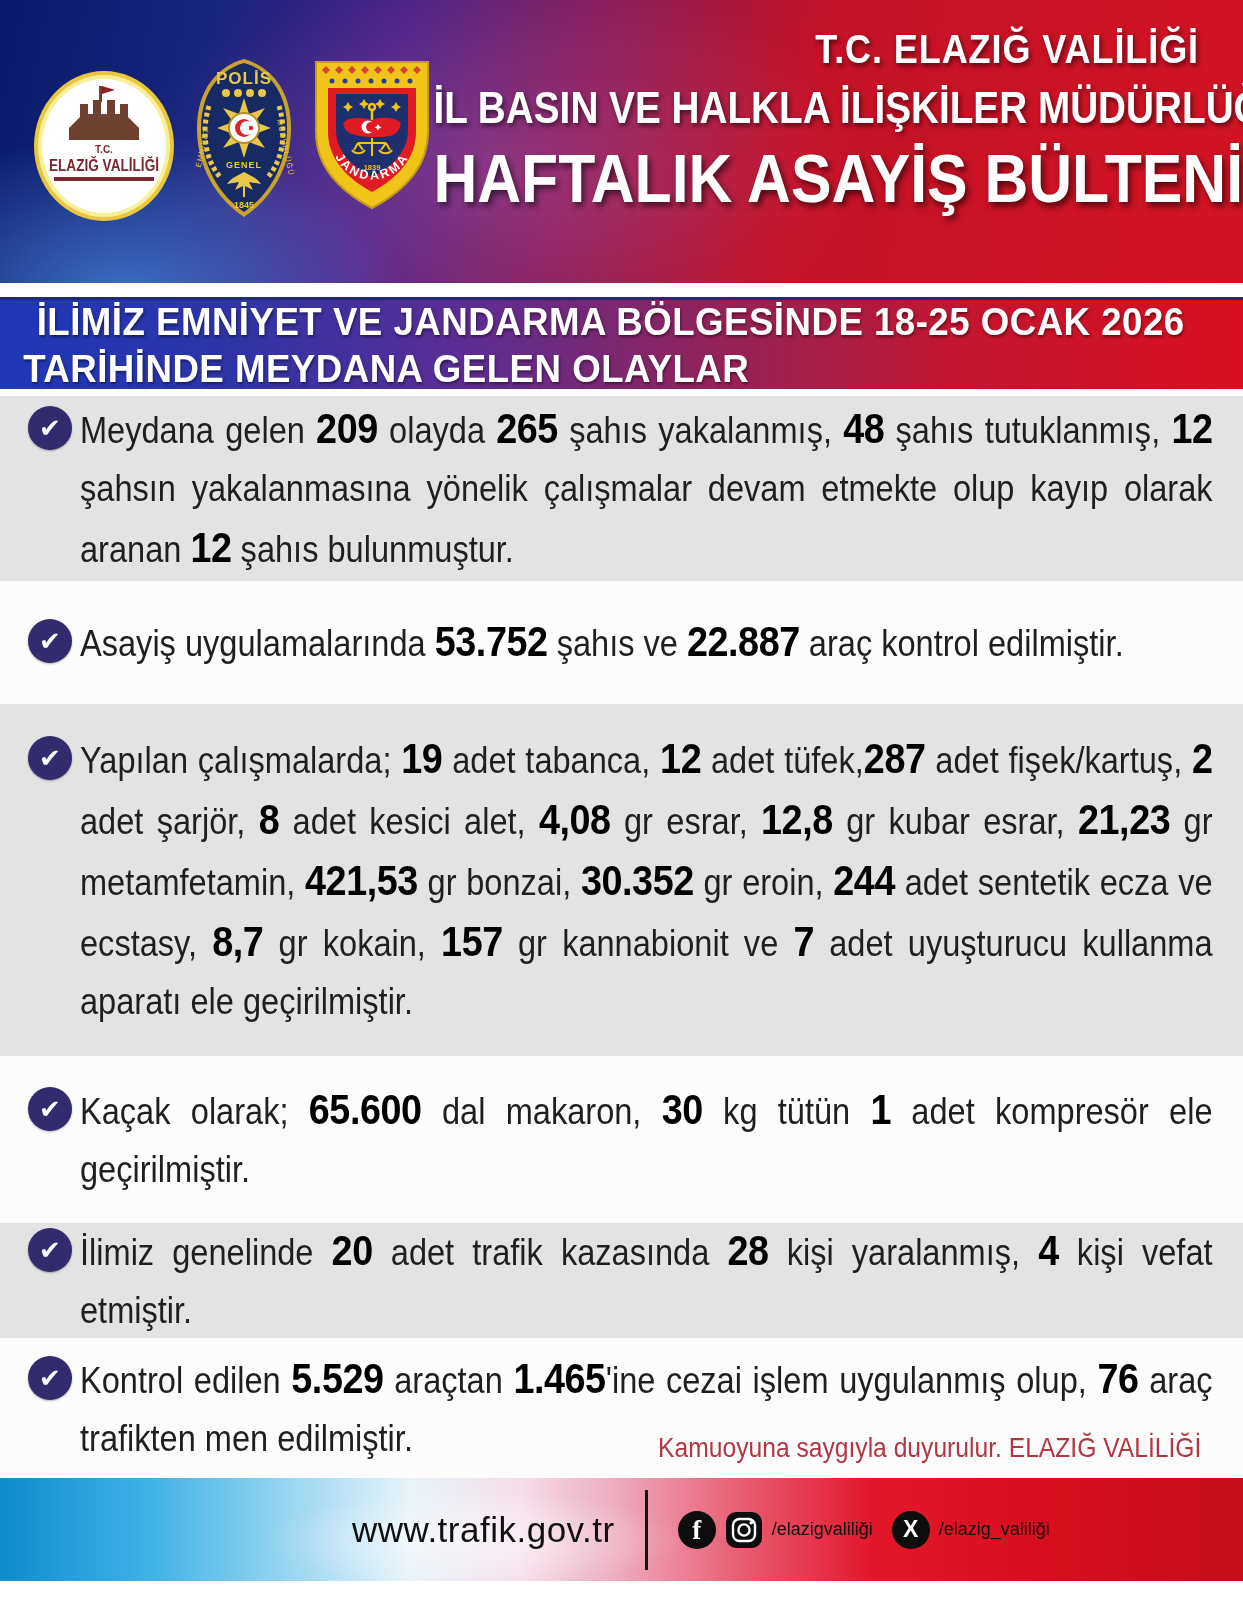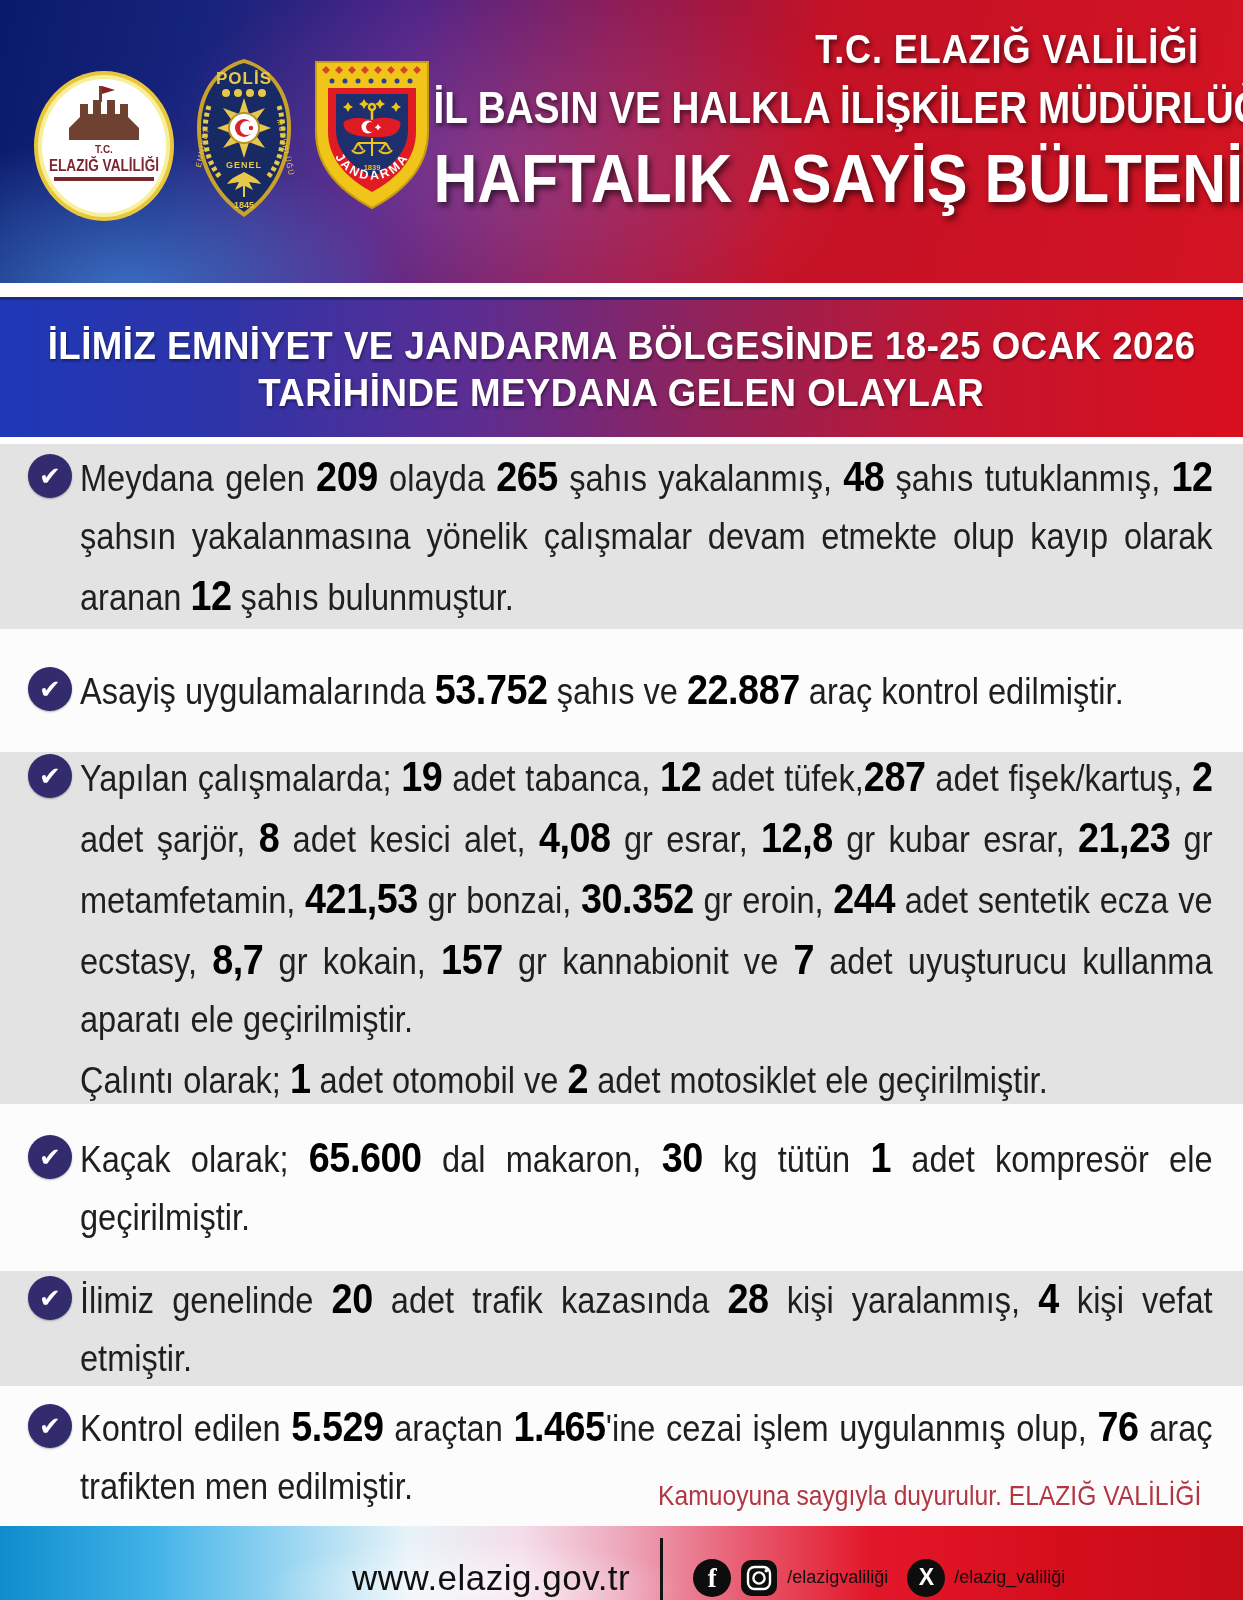--- a/index.html
+++ b/index.html
@@ -23,23 +23,23 @@
   .titles { position:absolute; top:26px; right:44px; width:870px; text-align:right; color:#fff;
             transform:scaleX(0.88); transform-origin:100% 0; white-space:nowrap; }
   .t1 { font-size:41px; font-weight:bold; letter-spacing:1px; text-shadow:2px 3px 6px rgba(0,0,0,0.55); }
   .t2 { font-size:44px; font-weight:bold; margin-top:10px; text-shadow:2px 3px 6px rgba(0,0,0,0.55); }
   .t3 { font-size:69px; font-weight:bold; margin-top:6px; letter-spacing:0px; text-shadow:3px 4px 7px rgba(0,0,0,0.6); }
 
   
   .sep-a { height:14px; background:#fff; }
   .sep-b { height:7px;  background:#fff; }
   .banner {
-    height:140px; border-top:3px solid #232a6d;
+    height:92px; border-top:3px solid #232a6d;
     background:linear-gradient(90deg, var(--banner-blue,#1e38b8) 0%, #2e34a8 18%, #5c2d92 38%, #942257 58%, #c4152e 78%, var(--banner-red,#d90f1e) 100%);
-    display:flex; flex-direction:column; justify-content:center; align-items:center;
+    display:flex; flex-direction:column; justify-content:center; align-items:flex-start;
   }
   .b1 { color:#fff; font-weight:bold; font-size:39px; line-height:47px; white-space:nowrap;
         transform:scaleX(0.94); text-shadow:1px 2px 3px rgba(0,0,0,0.45); letter-spacing:0.5px; }
 
   
   .section { position:relative; display:flex; flex-direction:column; justify-content:center;
              overflow:hidden; padding:0 30px 0 80px; }
   .section.gray  { background:var(--section-gray,#e3e3e3); }
   .section.white { background:var(--section-white,#fcfcfc); }
   .s0 { height:185px; } .s1 { height:123px; } .s2 { height:352px; }
@@ -215,23 +215,20 @@
         <div class="para with-bullet">
           <span class="bullet">✔</span>
           <div class="ptext"><span>Asayiş uygulamalarında </span><span class="num">53.752</span><span> şahıs ve </span><span class="num">22.887</span><span> araç kontrol edilmiştir.</span></div>
         </div>
       </section>
       <section class="section gray s2">
         <div class="para with-bullet">
           <span class="bullet">✔</span>
           <div class="ptext"><span>Yapılan çalışmalarda; </span><span class="num">19</span><span> adet tabanca, </span><span class="num">12</span><span> adet tüfek,</span><span class="num">287</span><span> adet fişek/kartuş, </span><span class="num">2</span><span> adet şarjör, </span><span class="num">8</span><span> adet kesici alet, </span><span class="num">4,08</span><span> gr esrar, </span><span class="num">12,8</span><span> gr kubar esrar, </span><span class="num">21,23</span><span> gr metamfetamin, </span><span class="num">421,53</span><span> gr bonzai, </span><span class="num">30.352</span><span> gr eroin, </span><span class="num">244</span><span> adet sentetik ecza ve ecstasy, </span><span class="num">8,7</span><span> gr kokain, </span><span class="num">157</span><span> gr kannabionit ve </span><span class="num">7</span><span> adet uyuşturucu kullanma aparatı ele geçirilmiştir.</span></div>
         </div>
-        <div class="para">
-          <div class="ptext"><span>Çalıntı olarak;  </span><span class="num">1</span><span> adet otomobil ve </span><span class="num">2</span><span> adet motosiklet ele geçirilmiştir.</span></div>
-        </div>
       </section>
       <section class="section white s3">
         <div class="para with-bullet">
           <span class="bullet">✔</span>
           <div class="ptext"><span>Kaçak olarak; </span><span class="num">65.600</span><span> dal makaron, </span><span class="num">30</span><span> kg tütün </span><span class="num">1</span><span> adet kompresör ele geçirilmiştir.</span></div>
         </div>
       </section>
       <section class="section gray s4">
         <div class="para with-bullet">
           <span class="bullet">✔</span>
@@ -241,21 +238,21 @@
       <section class="section white s5">
         <div class="para with-bullet">
           <span class="bullet">✔</span>
           <div class="ptext"><span>Kontrol edilen </span><span class="num">5.529</span><span> araçtan </span><span class="num">1.465</span><span>'ine cezai işlem uygulanmış olup, </span><span class="num">76</span><span> araç trafikten men edilmiştir.</span></div>
         </div>
         <div class="note">Kamuoyuna saygıyla duyurulur. ELAZIĞ VALİLİĞİ</div>
       </section>
     </main>
 
   <footer class="footer">
-    <div class="site">www.elazig.gov.tr</div>
+    <div class="site">www.trafik.gov.tr</div>
     <div class="fdiv"></div>
     <div class="social">
       <span class="icn fb">f</span>
       <span class="icn ig">
         <svg width="38" height="38" viewBox="0 0 38 38">
           <rect x="1" y="1" width="36" height="36" rx="10" fill="#0d0d0d"></rect>
           <rect x="8" y="8" width="22" height="22" rx="6.5" fill="none" stroke="#ffffff" stroke-width="2.4"></rect>
           <circle cx="19" cy="19" r="5.6" fill="none" stroke="#ffffff" stroke-width="2.4"></circle>
           <circle cx="26.3" cy="11.8" r="1.8" fill="#ffffff"></circle>
         </svg>

